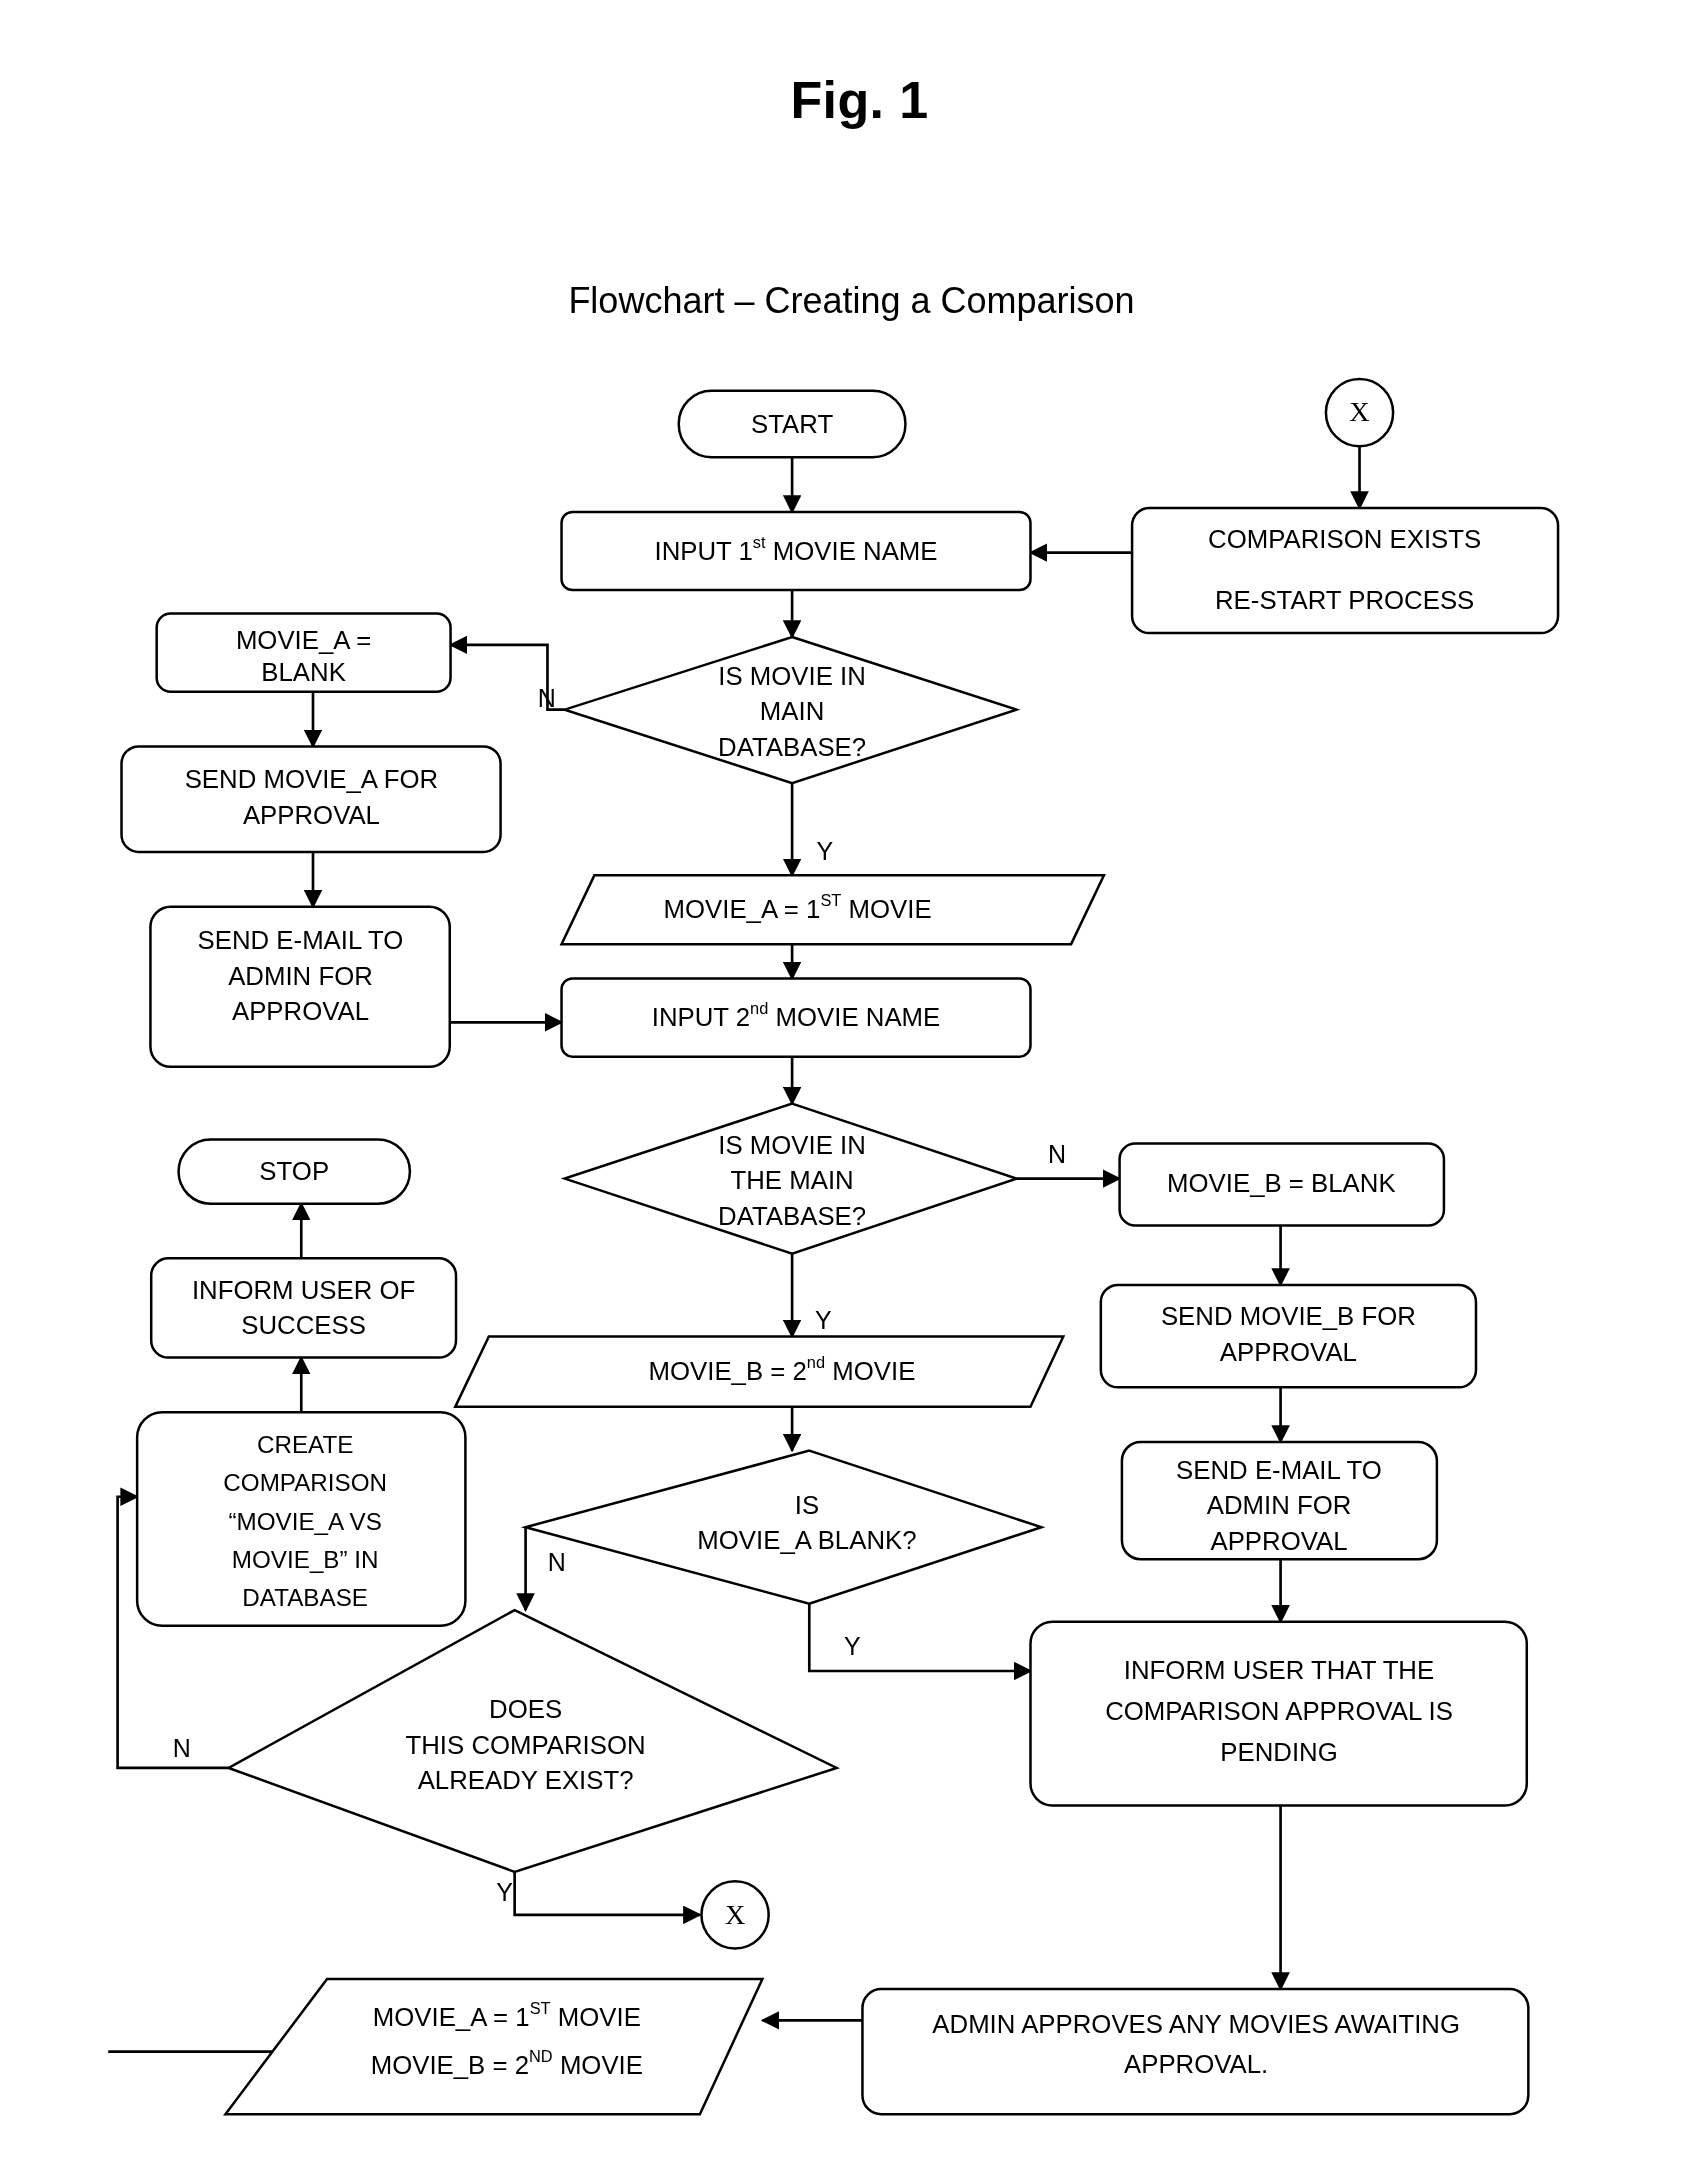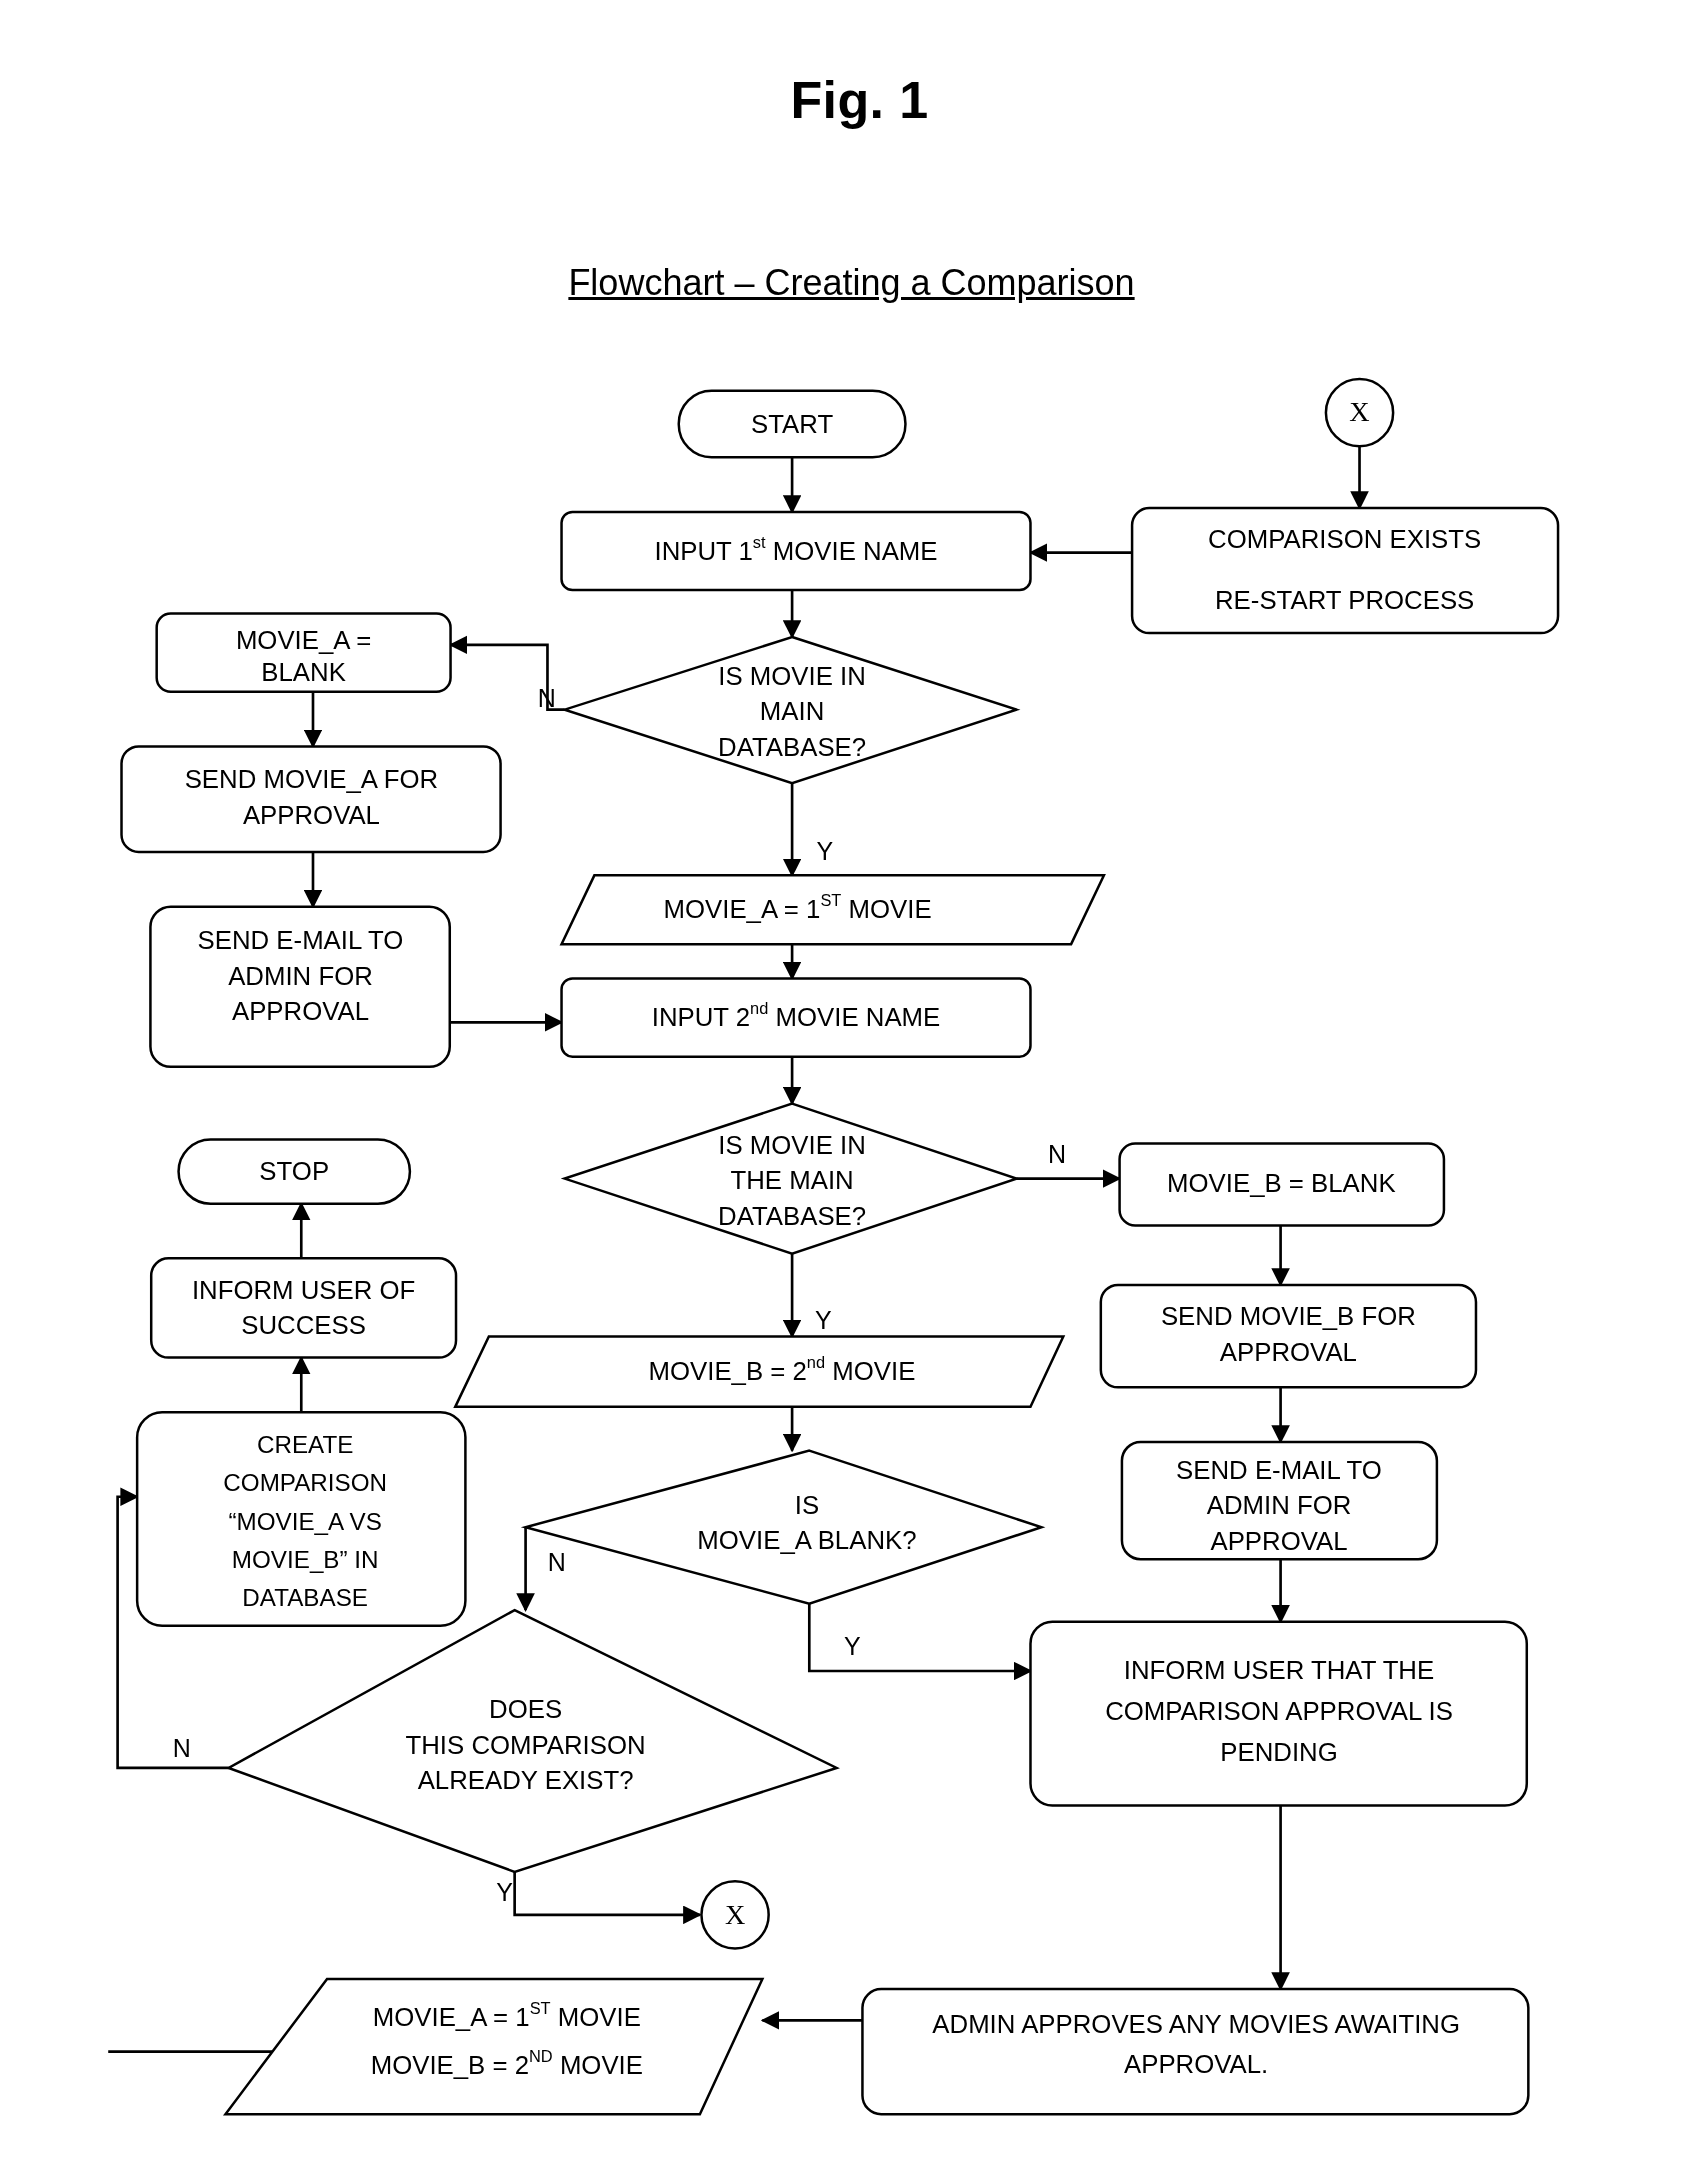--- a/index.html
+++ b/index.html
@@ -22,27 +22,26 @@
     left: 0;
     width: 1703px;
     text-align: center;
     font-size: 52px;
     font-weight: bold;
     letter-spacing: 0.4px;
     margin-left: 8px;
   }
   #chart-title {
     position: absolute;
-    top: 262px;
+    top: 280px;
     left: 0;
     width: 1703px;
     text-align: center;
     font-size: 36px;
     font-weight: normal;
-    text-decoration: underline;
   }
   #flow-svg {
     position: absolute;
     top: 0;
     left: 0;
   }
   .shape-outline {
     fill: #ffffff;
     stroke: #000000;
     stroke-width: 3.2;

